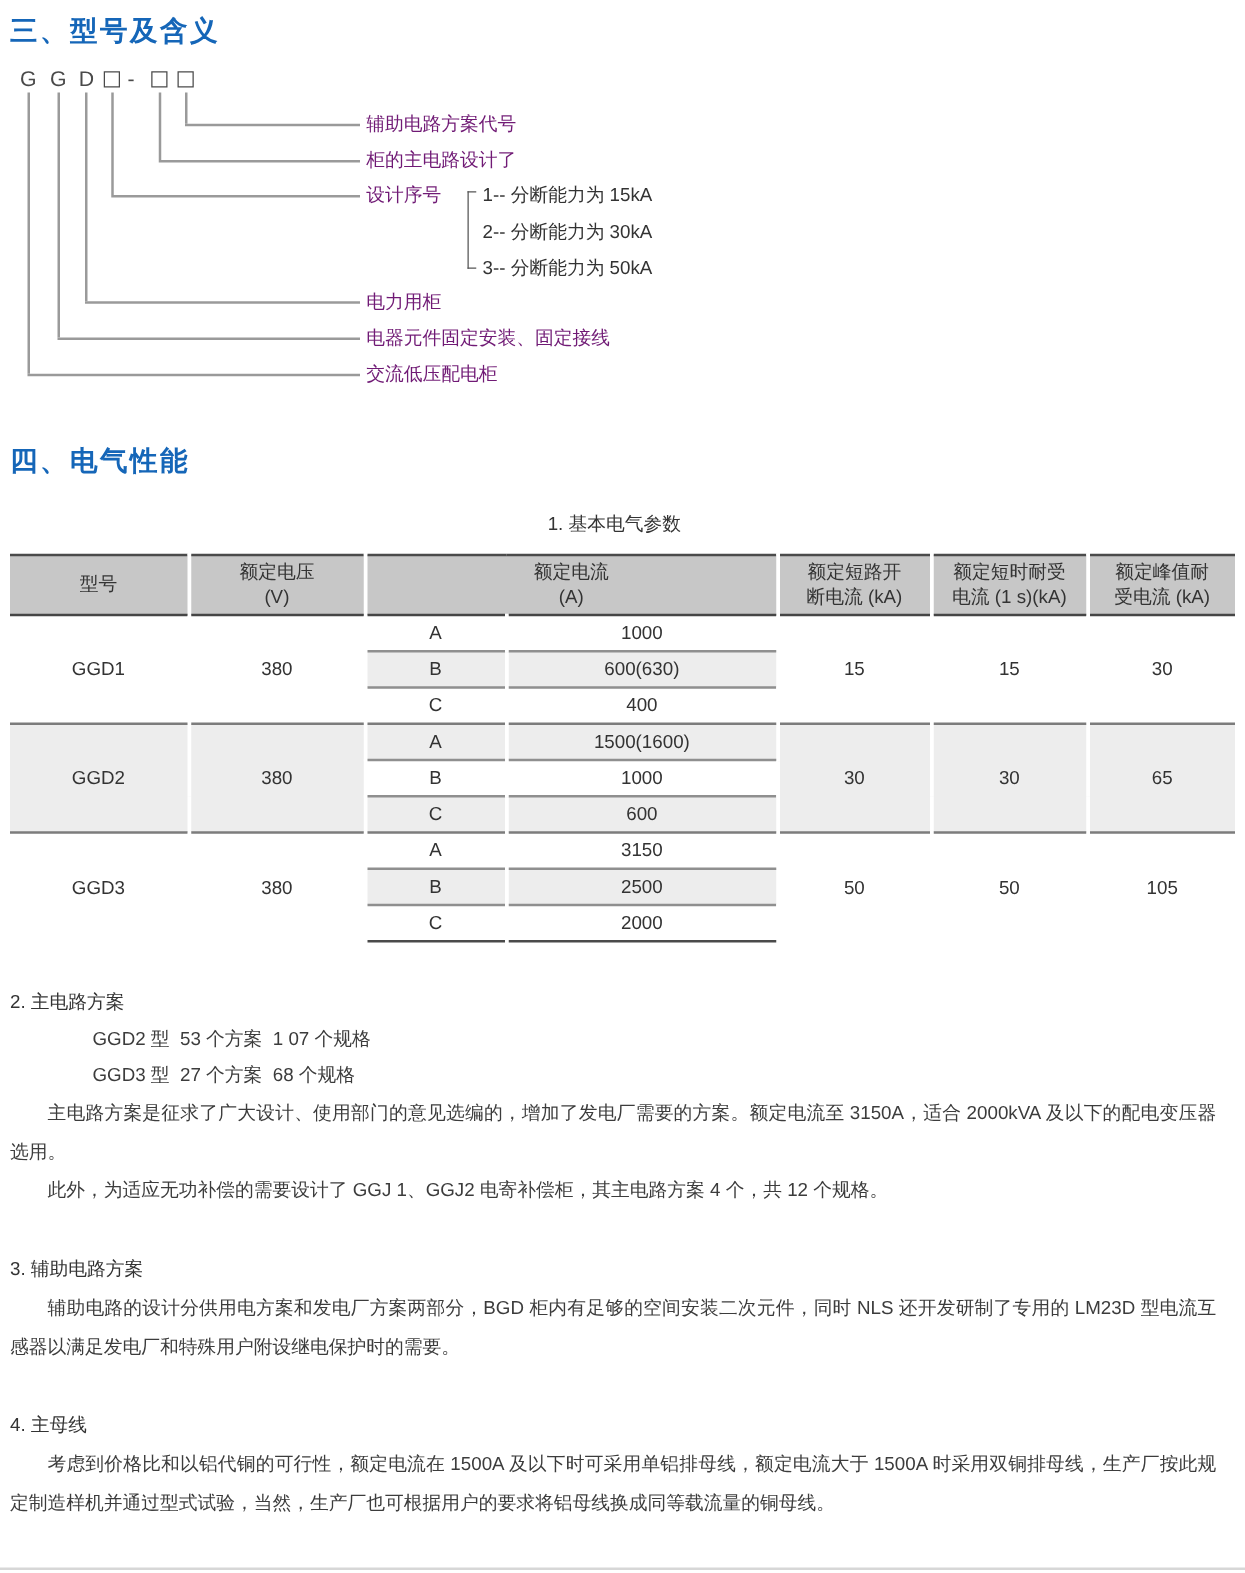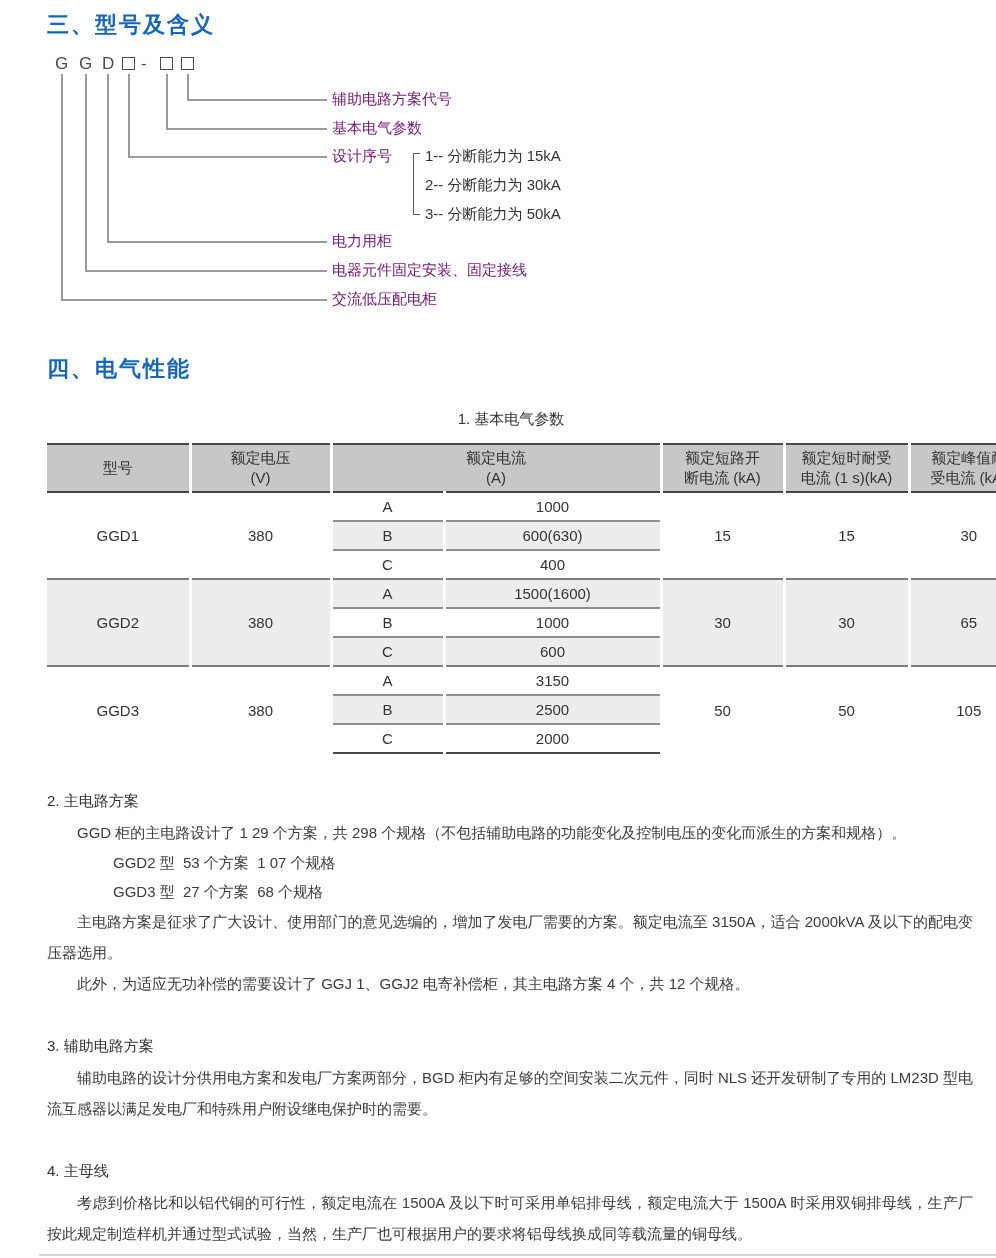--- a/index.html
+++ b/index.html
@@ -2,21 +2,21 @@
 <html><head>
 <meta charset="utf-8">
 <style>
   * { margin:0; padding:0; box-sizing:border-box; }
   html,body { width:996px; background:#fff; }
   body {
     height:1258px; overflow:hidden; position:relative;
     font-family:"Liberation Sans","DejaVu Sans",sans-serif;
     color:#383838;
   }
-  .page { padding:10px 23px 0 8px; position:relative; height:100%;margin-left:39px; }
+  .page { padding:10px 23px 0 8px; position:relative; height:100%; }
 
   .sec-heading {
     color:#1566b8; font-size:22px; font-weight:bold; letter-spacing:2px;
   }
 
   
   .diagram { position:relative; height:300px; margin-top:14px; }
   .mchar { position:absolute; top:0; font-size:17px; color:#4a4a4a; }
   .mbox { position:absolute; top:3px; width:13px; height:13px; border:1.5px solid #4a4a4a; background:#fff; }
   .vline { position:absolute; width:1.5px; background:#9a9a9a; }
@@ -75,21 +75,21 @@
     <div class="vline" style="left:81px;  top:20px; height:82px"></div>
     <div class="hline" style="left:81px;  top:102px; width:199px"></div>
     <div class="vline" style="left:60px;  top:20px; height:167px"></div>
     <div class="hline" style="left:60px;  top:187px; width:220px"></div>
     <div class="vline" style="left:38px;  top:20px; height:196px"></div>
     <div class="hline" style="left:38px;  top:216px; width:242px"></div>
     <div class="vline" style="left:14px;  top:20px; height:225px"></div>
     <div class="hline" style="left:14px;  top:245px; width:266px"></div>
 
     <div class="callout-label" style="top:36px">辅助电路方案代号</div>
-    <div class="callout-label" style="top:65px">基本电气参数</div>
+    <div class="callout-label" style="top:65px">柜的主电路设计了</div>
     <div class="callout-label" style="top:93px">设计序号</div>
     <div class="callout-label" style="top:178px">电力用柜</div>
     <div class="callout-label" style="top:207px">电器元件固定安装、固定接线</div>
     <div class="callout-label" style="top:236px">交流低压配电柜</div>
 
     <div class="bracket" style="top:99px; height:62px"></div>
     <div class="opt" style="top:93px">1-- 分断能力为 15kA</div>
     <div class="opt" style="top:122px">2-- 分断能力为 30kA</div>
     <div class="opt" style="top:151px">3-- 分断能力为 50kA</div>
   </div>
@@ -183,21 +183,20 @@
       </tr>
       <tr class="sub-sep last-row">
         <td class="subcell bg-w">C</td>
         <td class="subcell bg-w">2000</td>
       </tr>
     </tbody>
   </table>
 
   <div>
     <div class="subsec-title">2.  主电路方案</div>
-    <p class="para">GGD 柜的主电路设计了 1 29 个方案，共 298 个规格（不包括辅助电路的功能变化及控制电压的变化而派生的方案和规格）。</p>
     <div class="spec-line spec-rest">GGD2 型  53 个方案  1 07 个规格</div>
     <div class="spec-line spec-rest">GGD3 型  27 个方案  68 个规格</div>
     <p class="para">主电路方案是征求了广大设计、使用部门的意见选编的，增加了发电厂需要的方案。额定电流至 3150A，适合 2000kVA 及以下的配电变压器选用。</p>
     <p class="para">此外，为适应无功补偿的需要设计了 GGJ 1、GGJ2 电寄补偿柜，其主电路方案 4 个，共 12 个规格。</p>
   </div>
 
   <div>
     <div class="subsec-title">3.  辅助电路方案</div>
     <p class="para">辅助电路的设计分供用电方案和发电厂方案两部分，BGD 柜内有足够的空间安装二次元件，同时 NLS 还开发研制了专用的 LM23D 型电流互感器以满足发电厂和特殊用户附设继电保护时的需要。</p>
   </div>

